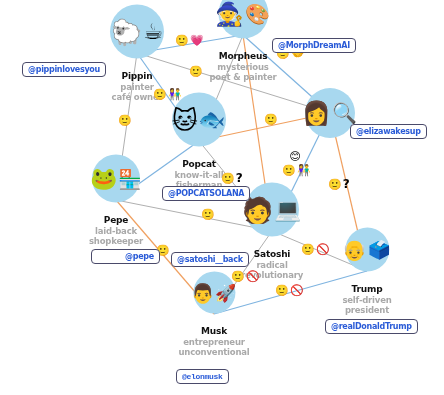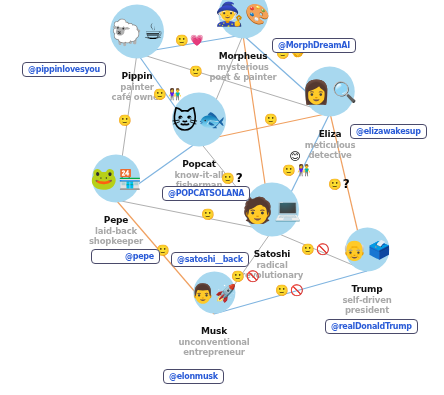--- a/index.html
+++ b/index.html
@@ -145,25 +145,20 @@
           <div class="node-name">Morpheus</div>
           <div class="node-role">mysterious</div>
           <div class="node-role">poet &amp; painter</div>
         </div>
       </div>
       <div class="node" style="left: 330px; top: 113px;">
         <div class="node-circle" style="width: 50px; height: 50px; background: rgb(168, 216, 239);">
           <span class="sprite" style="font-size: 23px;">👩</span>
           <span class="sprite" style="font-size: 20px;">🔍</span>
         </div>
-        <div class="node-label">
-          <div class="node-name">Eliza</div>
-          <div class="node-role">meticulous</div>
-          <div class="node-role">detective</div>
-        </div>
       </div>
       <div class="node" style="left: 199px; top: 141px;">
         <div class="node-circle" style="width: 54px; height: 54px; background: rgb(168, 216, 239);">
           <span class="sprite" style="font-size: 25px;">🐱</span>
           <span class="sprite" style="font-size: 22px;">🐟</span>
         </div>
         <div class="node-label">
           <div class="node-name">Popcat</div>
           <div class="node-role">know-it-all</div>
           <div class="node-role">fisherman</div>
@@ -191,22 +186,22 @@
           <div class="node-role">revolutionary</div>
         </div>
       </div>
       <div class="node" style="left: 214px; top: 314px;">
         <div class="node-circle" style="width: 42px; height: 42px; background: rgb(168, 216, 239);">
           <span class="sprite" style="font-size: 19px;">👨</span>
           <span class="sprite" style="font-size: 17px;">🚀</span>
         </div>
         <div class="node-label">
           <div class="node-name">Musk</div>
+          <div class="node-role">entrepreneur</div>
           <div class="node-role">unconventional</div>
-          <div class="node-role">entrepreneur</div>
         </div>
       </div>
       <div class="node" style="left: 367px; top: 271px;">
         <div class="node-circle" style="width: 44px; height: 44px; background: rgb(168, 216, 239);">
           <span class="sprite" style="font-size: 20px;">👴</span>
           <span class="sprite" style="font-size: 18px;">🗳️</span>
         </div>
         <div class="node-label">
           <div class="node-name">Trump</div>
           <div class="node-role">self-driven</div>
@@ -270,16 +265,16 @@
         <span class="em">🚫</span>
       </div>
     </div>
   <div id="handle-layer">
       <div class="handle" style="left: 22px; top: 62px; color: rgb(42, 91, 215); border-color: rgb(74, 74, 106);">@pippinlovesyou</div>
       <div class="handle" style="left: 272px; top: 38px; color: rgb(42, 91, 215); border-color: rgb(74, 74, 106);">@MorphDreamAI</div>
       <div class="handle" style="left: 350px; top: 124px; color: rgb(42, 91, 215); border-color: rgb(74, 74, 106);">@elizawakesup</div>
       <div class="handle" style="left: 162px; top: 186px; color: rgb(42, 91, 215); border-color: rgb(74, 74, 106);">@POPCATSOLANA</div>
       <div class="handle" style="left: 91px; top: 249px; color: rgb(42, 91, 215); border-color: rgb(74, 74, 106); padding-left: 33px;">@pepe</div>
       <div class="handle" style="left: 171px; top: 252px; color: rgb(42, 91, 215); border-color: rgb(74, 74, 106);">@satoshi__back</div>
-      <div class="handle" style="left: 163px; top: 369px; color: rgb(42, 91, 215); border-color: rgb(74, 74, 106);">@elonmusk</div>
+      <div class="handle" style="left: 176px; top: 369px; color: rgb(42, 91, 215); border-color: rgb(74, 74, 106); font-family: Liberation Mono, monospace;">@elonmusk</div>
       <div class="handle" style="left: 325px; top: 319px; color: rgb(42, 91, 215); border-color: rgb(74, 74, 106);">@realDonaldTrump</div>
     </div>
 </div>
 
 </body></html>

